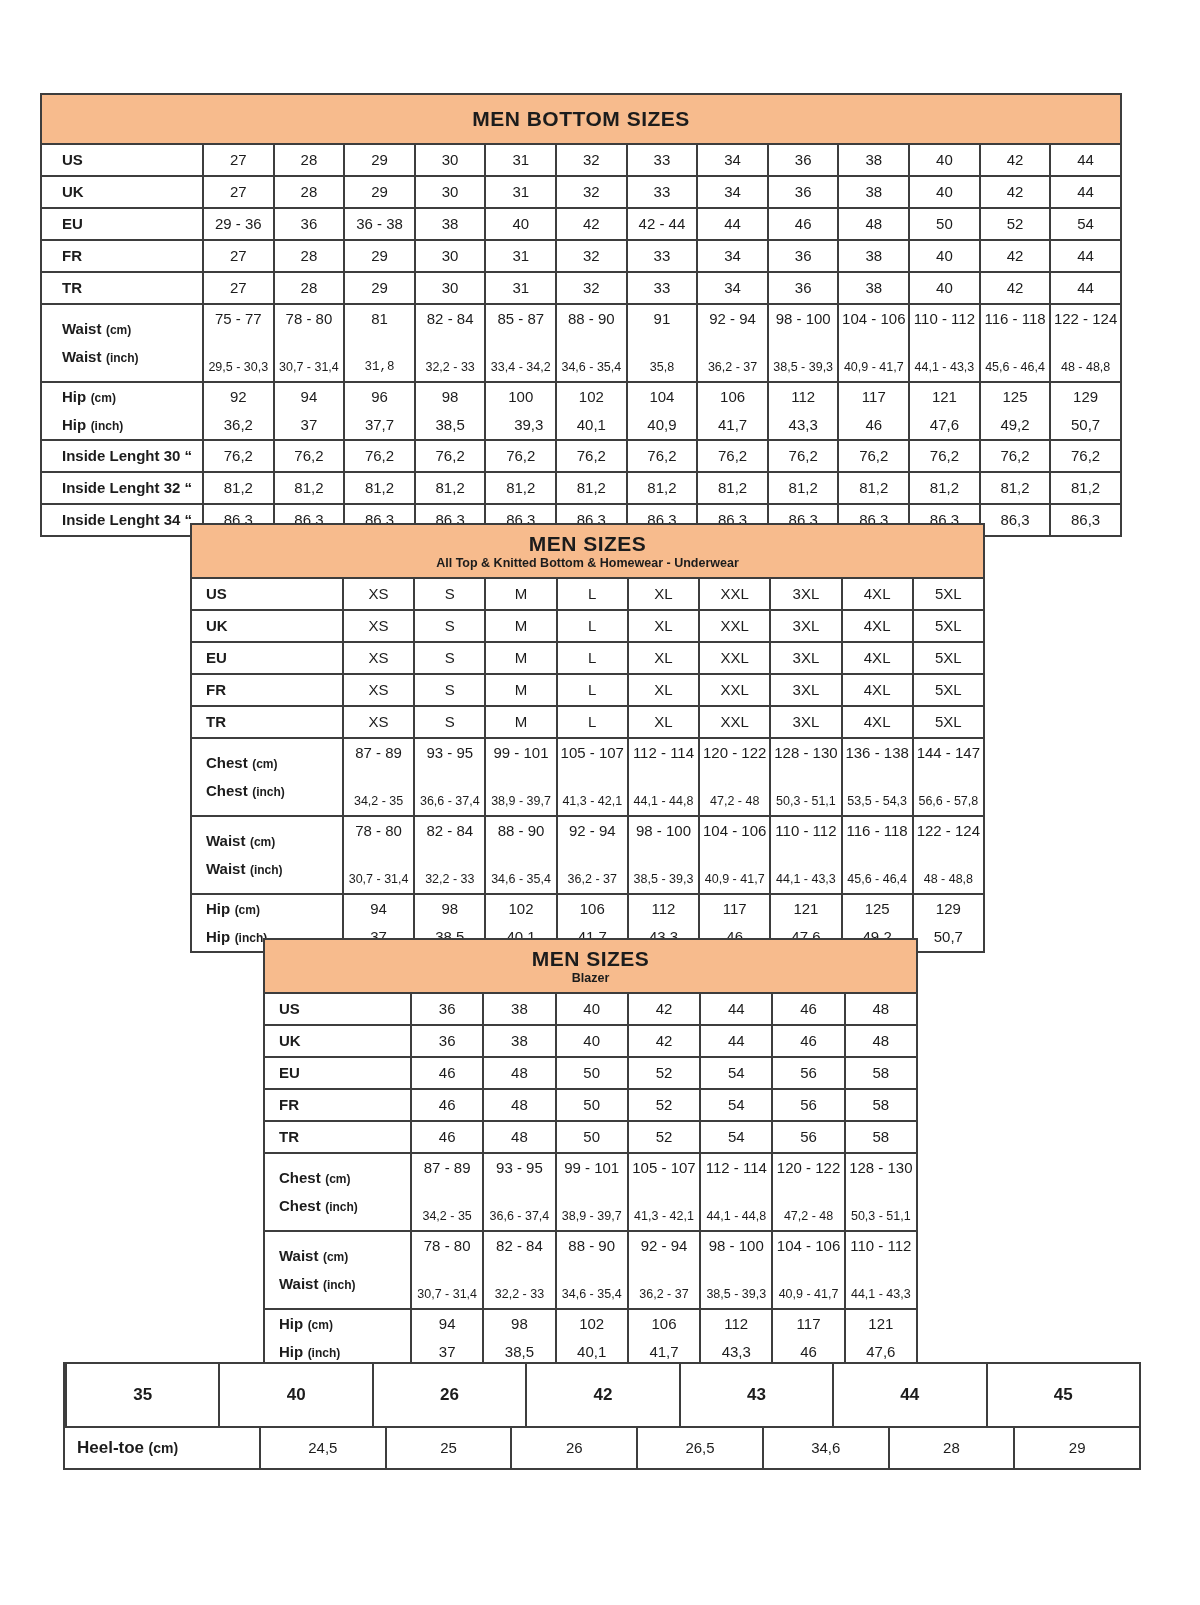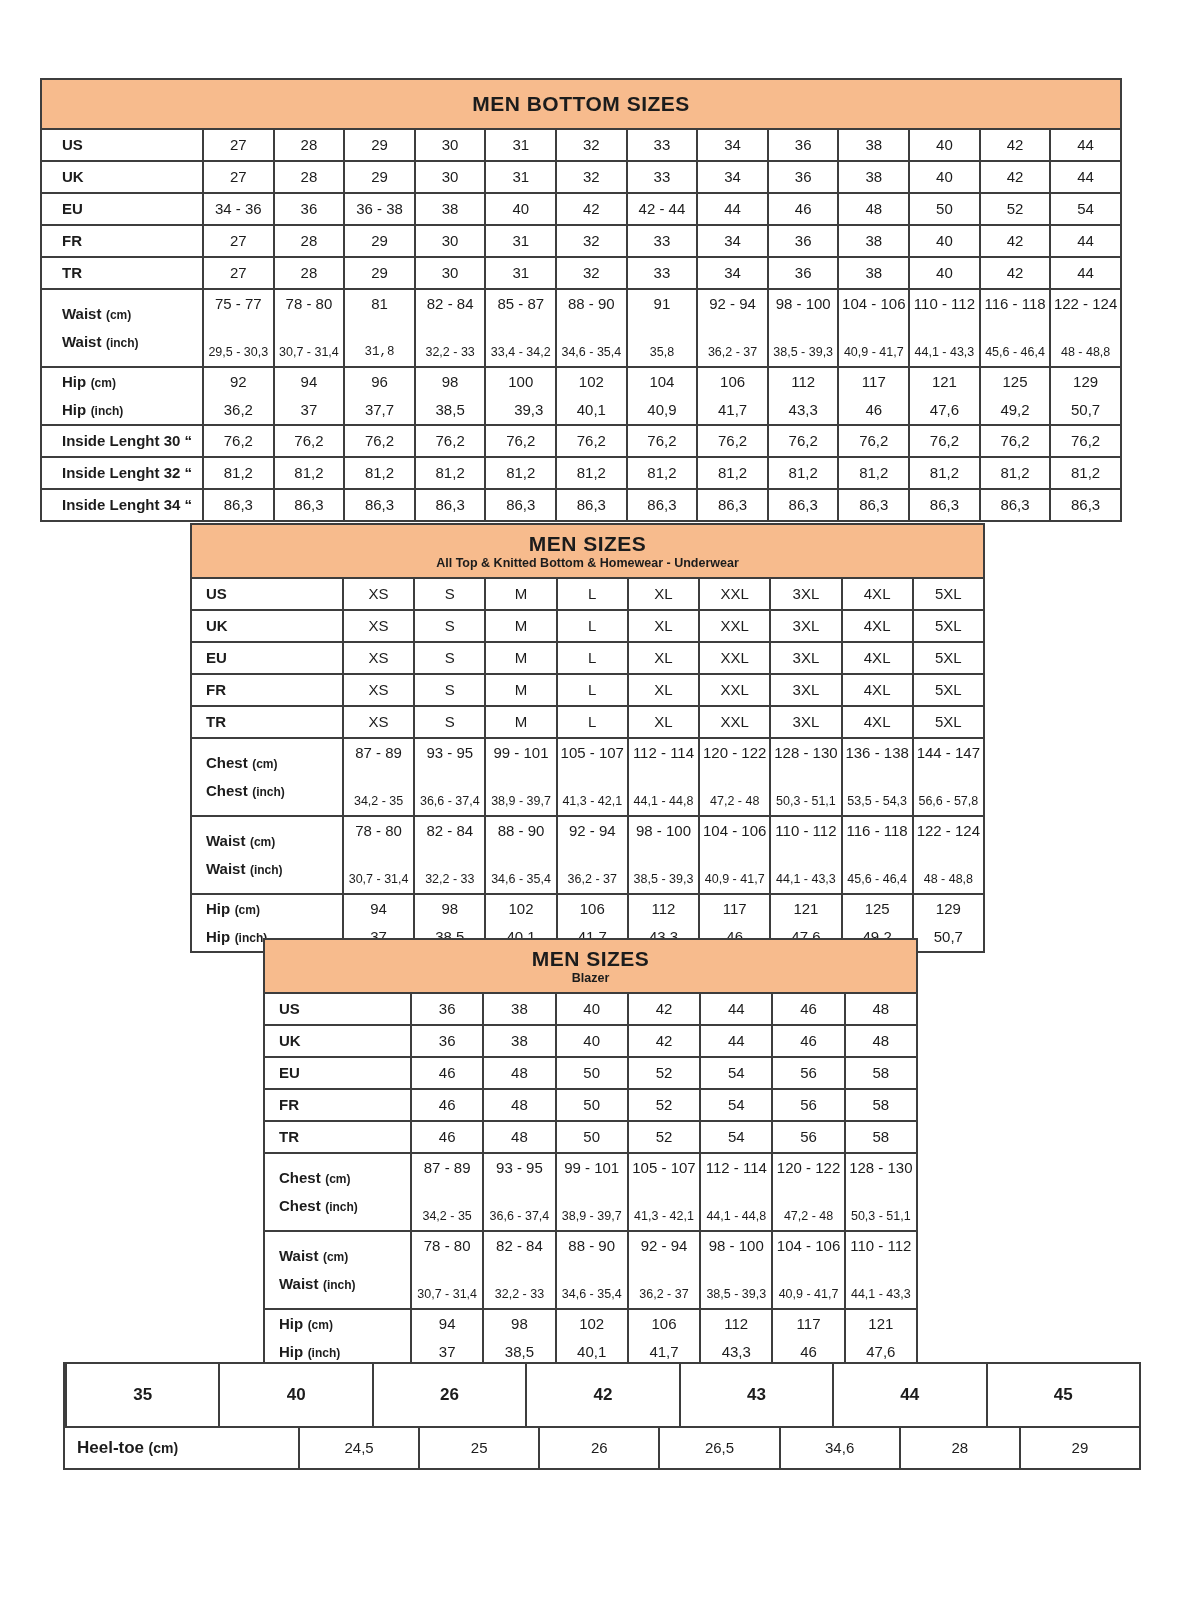--- a/index.html
+++ b/index.html
@@ -61,21 +61,21 @@
   .variant-shoes .lbl-suf{font-size:14px;font-weight:bold;}
   .variant-shoes .t-val{font-size:15px;}
   .variant-shoes .t-val.boldval{font-size:17px;}
   .variant-shoes .t-title{font-size:21px;}
 </style>
 </head>
 <body style="background: rgb(255, 255, 255);">
 
 <main id="page">
   <div id="tables-root">
-      <div class="size-table variant-default" style="top: 78px; left: 40px; width: 1082px;">
+      <div class="size-table variant-default" style="top: 93px; left: 40px; width: 1082px;">
         <div class="t-head" style="height: 50px;">
           <div class="t-title">MEN BOTTOM SIZES</div>
         </div>
         <div class="t-body">
           <div class="t-section">
             <div class="t-label-cell" style="width: 160px; padding-left: 20px;">
               <div class="t-label-line" style="height: 30px; line-height: 30px;"><span class="lbl-main">US</span></div>
             </div>
             <div class="t-data-cell">
               <div class="t-val" style="height: 30px; line-height: 30px;">27</div>
@@ -159,21 +159,21 @@
             </div>
             <div class="t-data-cell">
               <div class="t-val" style="height: 30px; line-height: 30px;">44</div>
             </div>
           </div>
           <div class="t-section">
             <div class="t-label-cell" style="width: 160px; padding-left: 20px;">
               <div class="t-label-line" style="height: 30px; line-height: 30px;"><span class="lbl-main">EU</span></div>
             </div>
             <div class="t-data-cell">
-              <div class="t-val" style="height: 30px; line-height: 30px;">34 - 36</div>
+              <div class="t-val" style="height: 30px; line-height: 30px;">29 - 36</div>
             </div>
             <div class="t-data-cell">
               <div class="t-val" style="height: 30px; line-height: 30px;">36</div>
             </div>
             <div class="t-data-cell">
               <div class="t-val" style="height: 30px; line-height: 30px;">36 - 38</div>
             </div>
             <div class="t-data-cell">
               <div class="t-val" style="height: 30px; line-height: 30px;">38</div>
             </div>
@@ -1096,21 +1096,21 @@
               <div class="t-val boldval" style="height: 62px; line-height: 62px;">43</div>
             </div>
             <div class="t-data-cell">
               <div class="t-val boldval" style="height: 62px; line-height: 62px;">44</div>
             </div>
             <div class="t-data-cell">
               <div class="t-val boldval" style="height: 62px; line-height: 62px;">45</div>
             </div>
           </div>
           <div class="t-section">
-            <div class="t-label-cell" style="width: 233px; padding-left: 12px;">
+            <div class="t-label-cell" style="width: 194px; padding-left: 12px;">
               <div class="t-label-line" style="height: 40px; line-height: 40px;"><span class="lbl-main">Heel-toe</span> <span class="lbl-suf">(cm)</span></div>
             </div>
             <div class="t-data-cell">
               <div class="t-val" style="height: 40px; line-height: 40px;">24,5</div>
             </div>
             <div class="t-data-cell">
               <div class="t-val" style="height: 40px; line-height: 40px;">25</div>
             </div>
             <div class="t-data-cell">
               <div class="t-val" style="height: 40px; line-height: 40px;">26</div>

